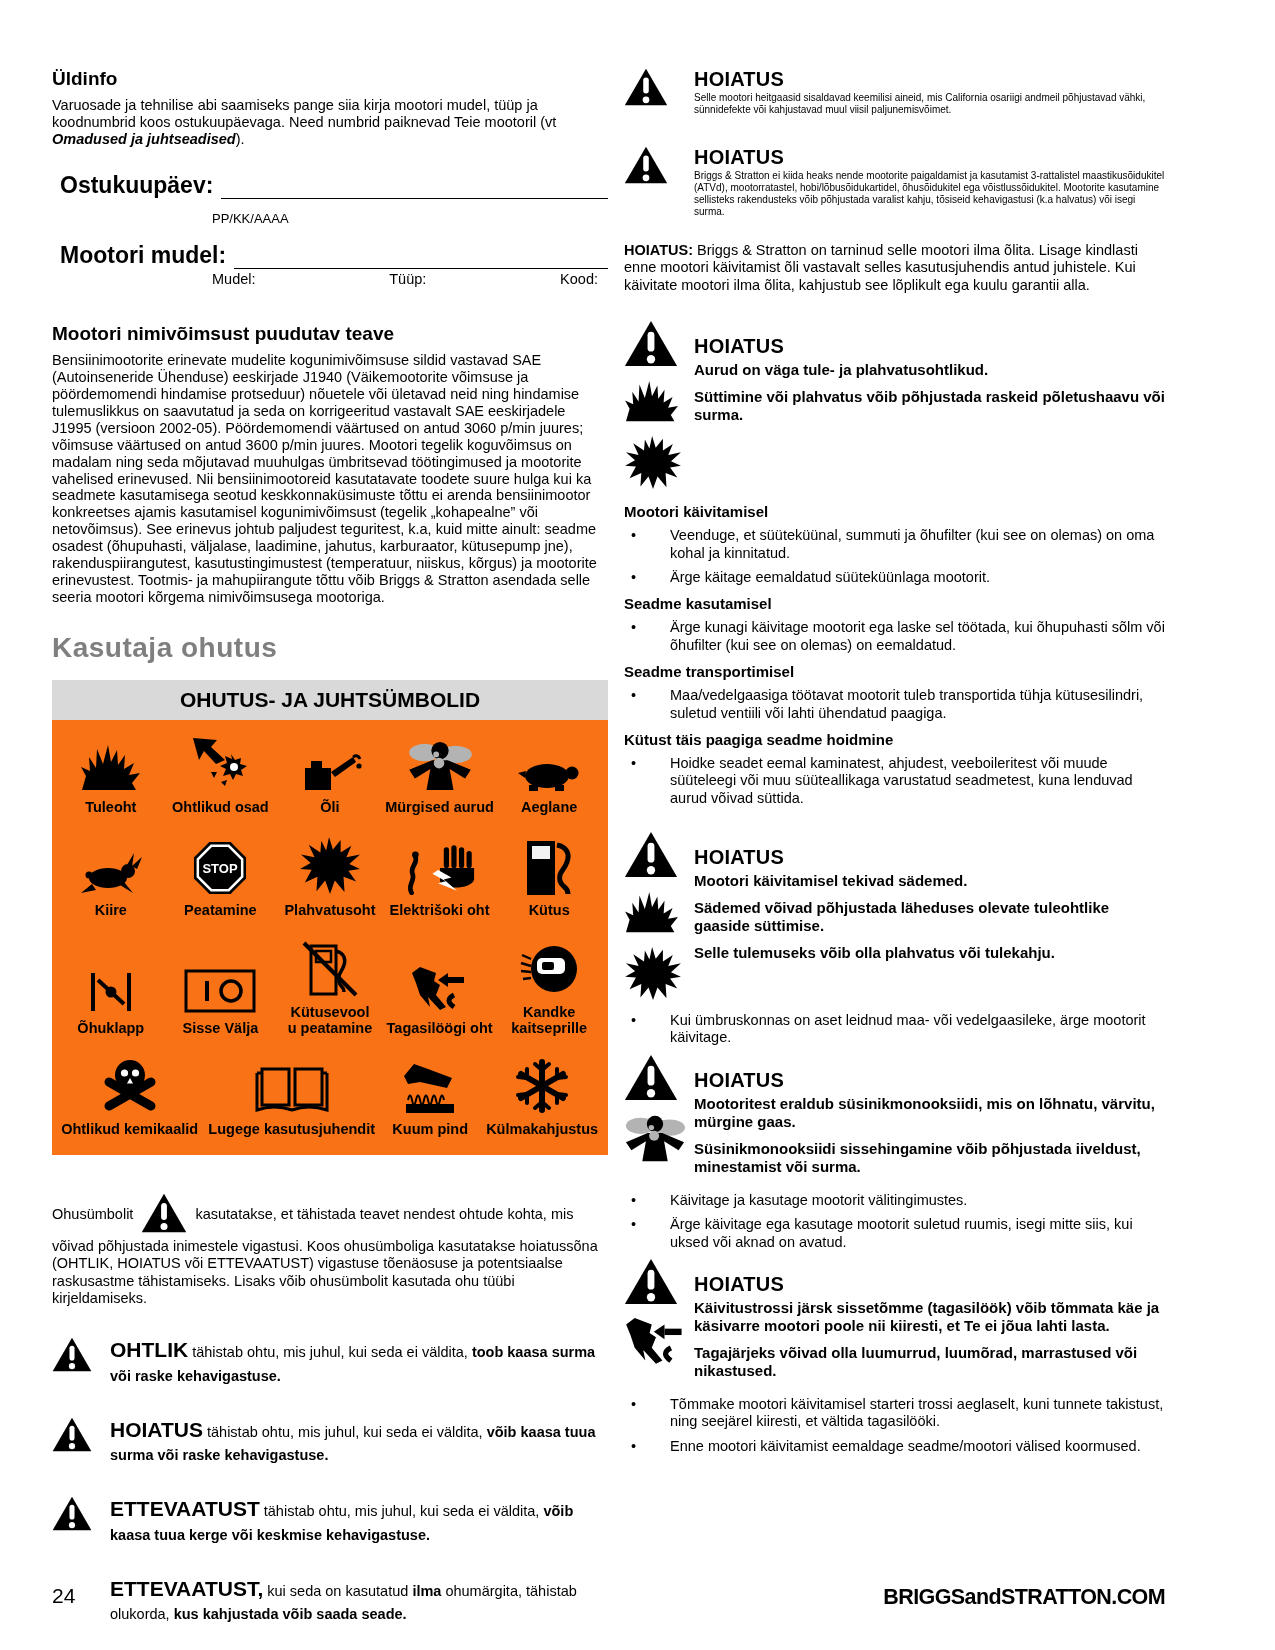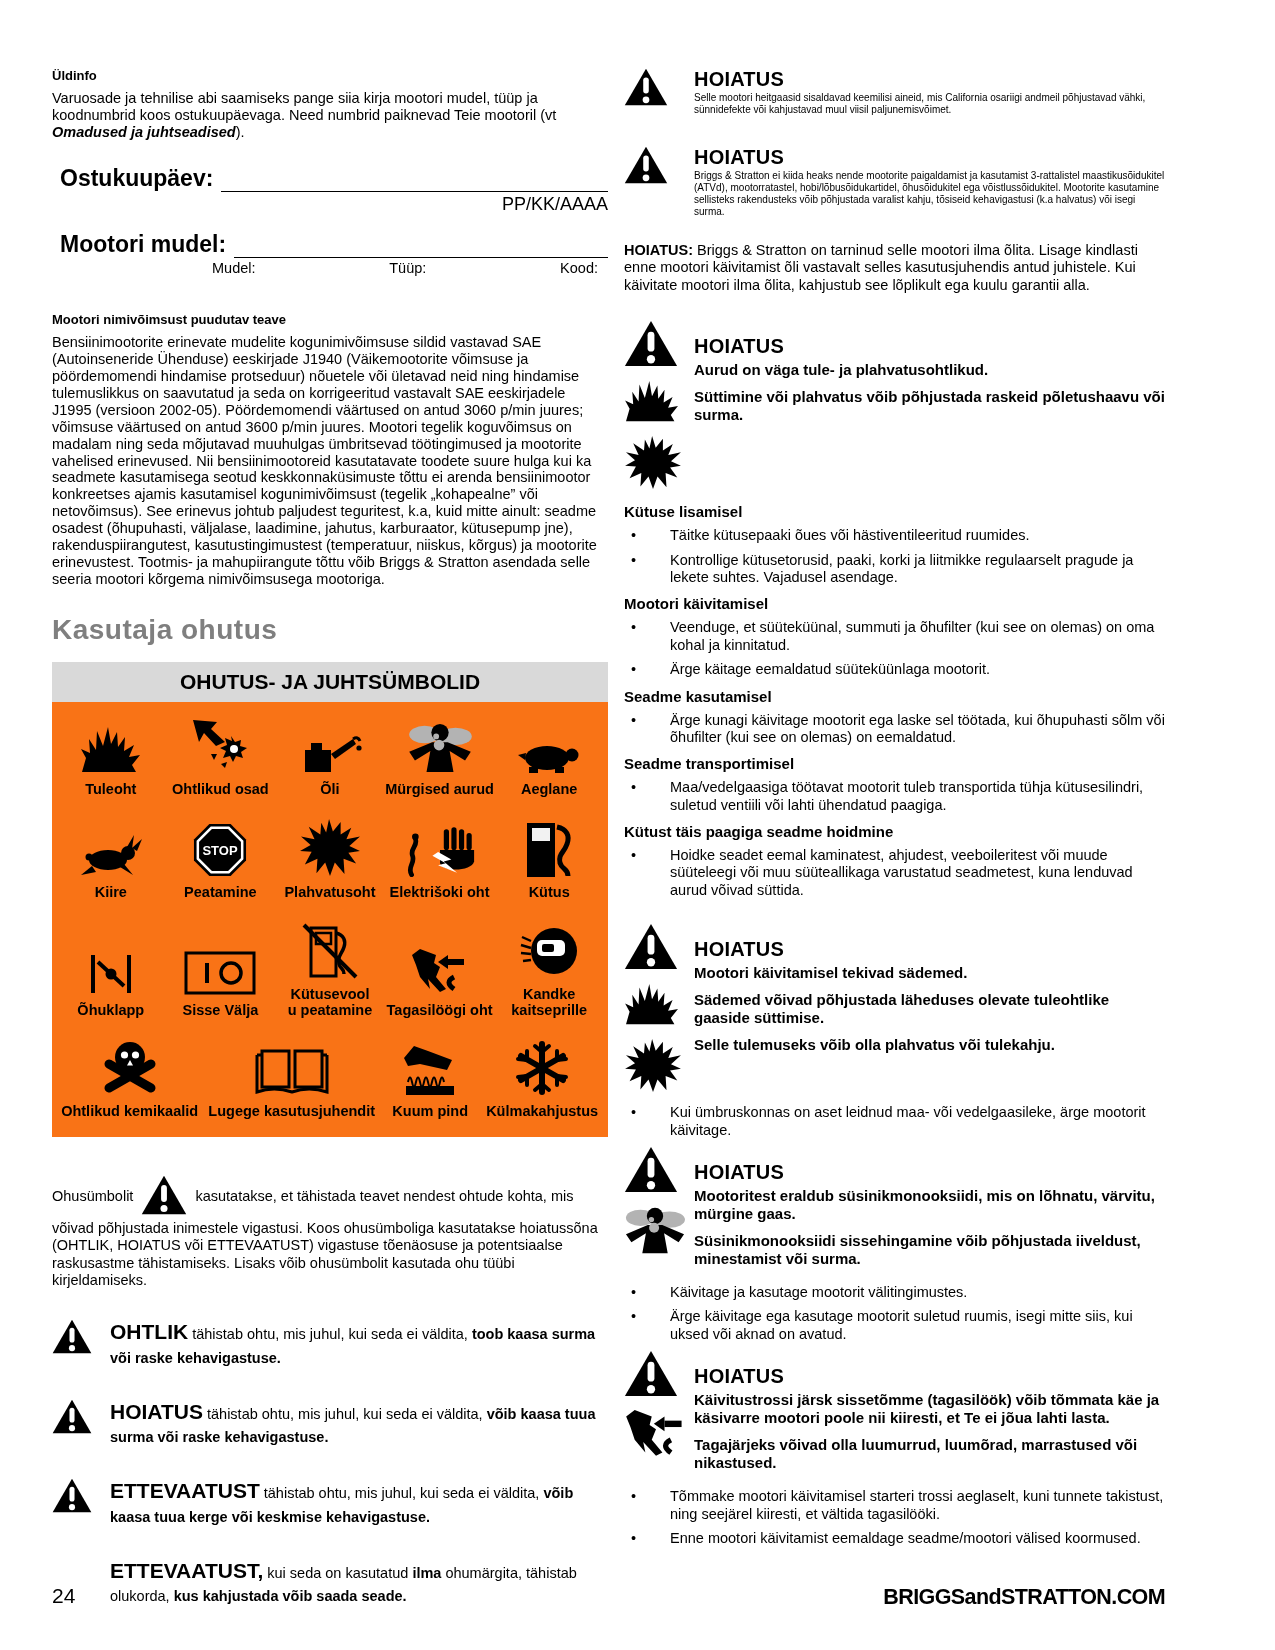--- a/index.html
+++ b/index.html
@@ -6,28 +6,28 @@
   body{
     width:1275px;height:1650px;position:relative;overflow:hidden;
     background:#ffffff;color:#000;
     font-family:"Liberation Sans", sans-serif;
   }
   .page{position:absolute;inset:0;box-sizing:border-box;padding:68px 108px 60px 52px;display:flex;gap:16px;}
   .col-left{flex:0 0 556px;width:556px;}
   .col-right{flex:1;min-width:0;}
 
   
-  .h-small{font-size:13px;font-weight:bold;margin:0 0 7px 0;}
+  .h-small{font-size:19px;font-weight:bold;margin:0 0 7px 0;}
   .body-text{font-size:14.5px;line-height:1.17;margin:0;}
   .body-text i b, .ital-bold{font-style:italic;font-weight:bold;}
 
   .fill-row{display:flex;margin-top:24px;}
   .fill-label{font-size:23px;font-weight:bold;white-space:nowrap;padding-left:8px;}
   .fill-line{flex:1;border-bottom:1.6px solid #000;margin-left:8px;height:26px;}
-  .fill-hint{margin-left:160px;text-align:right;font-size:18px;margin-top:2px;}
+  .fill-hint{margin-left:160px;text-align:left;font-size:13px;margin-top:12px;}
   .fill-fields{display:flex;justify-content:space-between;margin-left:160px;padding-right:10px;font-size:14.5px;margin-top:2px;}
 
   .power-head{margin-top:36px;}
   .safety-title{font-size:28px;font-weight:bold;color:#7f7f7f;margin:26px 0 16px 0;letter-spacing:0.5px;}
 
   .sym-table{background:#f97316;}
   .sym-header{background:#d9d9d9;text-align:center;font-size:21px;font-weight:bold;padding:8px 0;}
   .sym-row{display:flex;align-items:flex-end;padding:16px 4px 6px 4px;}
   .sym-cell{flex:1;display:flex;flex-direction:column;align-items:center;justify-content:flex-end;gap:7px;min-width:0;}
   .sym-label{font-size:14.5px;font-weight:bold;text-align:center;white-space:pre-line;line-height:1.12;}
@@ -441,27 +441,20 @@
             </svg></span>
       </div>
       <div class="warn-content">
         <div class="warn-title warn-title-pad">HOIATUS</div>
         <p class="warn-line" style="margin-top:3px;">Aurud on väga tule- ja plahvatusohtlikud.</p>
         <p class="warn-line">Süttimine või plahvatus võib põhjustada raskeid põletushaavu või surma.</p>
       </div>
     </div>
 
     <div class="sec">
-      <div class="sec-head">Kütuse lisamisel</div>
-      <ul class="bullets">
-        <li>Täitke kütusepaaki õues või hästiventileeritud ruumides.</li>
-        <li>Kontrollige kütusetorusid, paaki, korki ja liitmikke regulaarselt pragude ja lekete suhtes. Vajadusel asendage.</li>
-      </ul>
-    </div>
-    <div class="sec">
       <div class="sec-head">Mootori käivitamisel</div>
       <ul class="bullets">
         <li>Veenduge, et süüteküünal, summuti ja õhufilter (kui see on olemas) on oma kohal ja kinnitatud.</li>
         <li>Ärge käitage eemaldatud süüteküünlaga mootorit.</li>
       </ul>
     </div>
     <div class="sec">
       <div class="sec-head">Seadme kasutamisel</div>
       <ul class="bullets">
         <li>Ärge kunagi käivitage mootorit ega laske sel töötada, kui õhupuhasti sõlm või õhufilter (kui see on olemas) on eemaldatud.</li>

